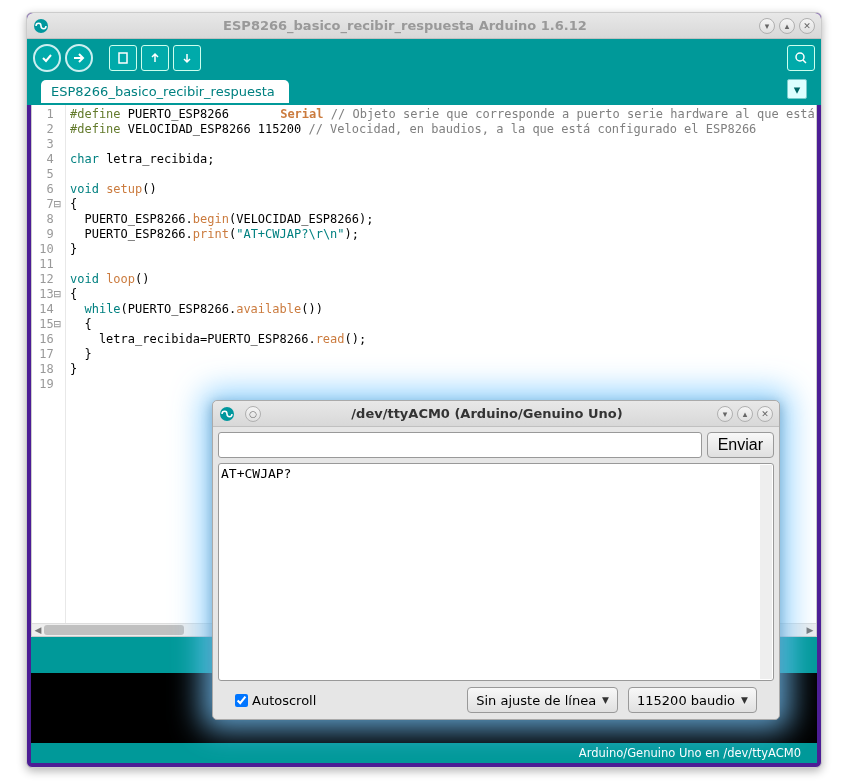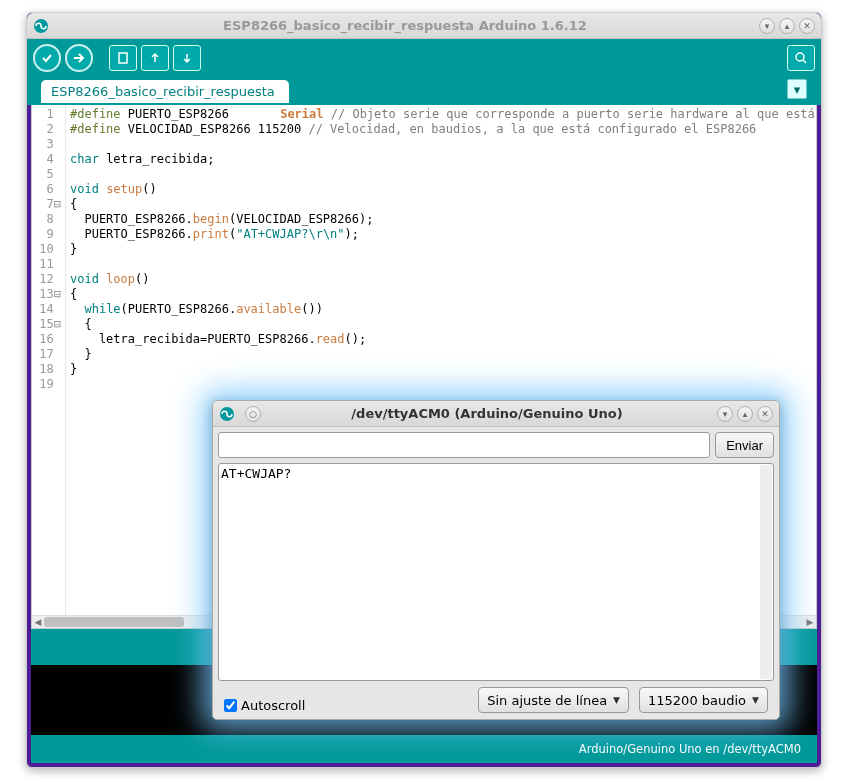--- a/index.html
+++ b/index.html
@@ -169,21 +169,21 @@
     background: #009999;
     margin: 0 4px;
   }
   .console {
     height: 70px;
     background: #000;
     margin: 0 4px;
     color:#fff;
   }
   .footer {
-    height: 28px;
+    height: 20px;
     background: #009999;
     color: #fff;
     font-size: 11.5px;
     display:flex; align-items:center; justify-content:flex-end;
     padding-right: 16px;
     margin: 0 4px 4px 4px;
   }
   
   .serial-window {
     position: absolute;
@@ -211,42 +211,42 @@
     border: 1px solid #999;
     border-radius: 3px;
     padding: 0 4px;
     font-size: 13px;
   }
   .btn {
     border: 1px solid #999;
     border-radius: 4px;
     background: linear-gradient(#f8f8f8,#e0e0e0);
     padding: 3px 10px;
-    font-size: 13px;
+    font-size: 16px;
     height: 26px;
   }
   .serial-output {
     flex:1;
     margin: 0 5px;
     background:#fff;
     border:1px solid #999;
     border-radius:3px;
     font-family: "DejaVu Sans Mono", monospace;
     font-size: 13px;
     padding: 2px;
     position:relative;
   }
   .serial-output .vscroll {
     position:absolute; right:1px; top:1px; bottom:1px; width:12px;
     background:#eee;
   }
   .serial-bottom {
-    padding: 6px 11px;
+    padding: 6px 22px;
     display:flex;
-    align-items:flex-end;
+    align-items:center;
     gap:10px;
   }
   .serial-bottom label { display:flex; align-items:center; gap:4px; font-size:13px; }
   .serial-bottom .combo {
     border:1px solid #999; border-radius:4px;
     background:linear-gradient(#f8f8f8,#e0e0e0);
     padding: 3px 8px; font-size:13px;
     display:flex; align-items:center; gap:6px;
     height:26px;
   }

